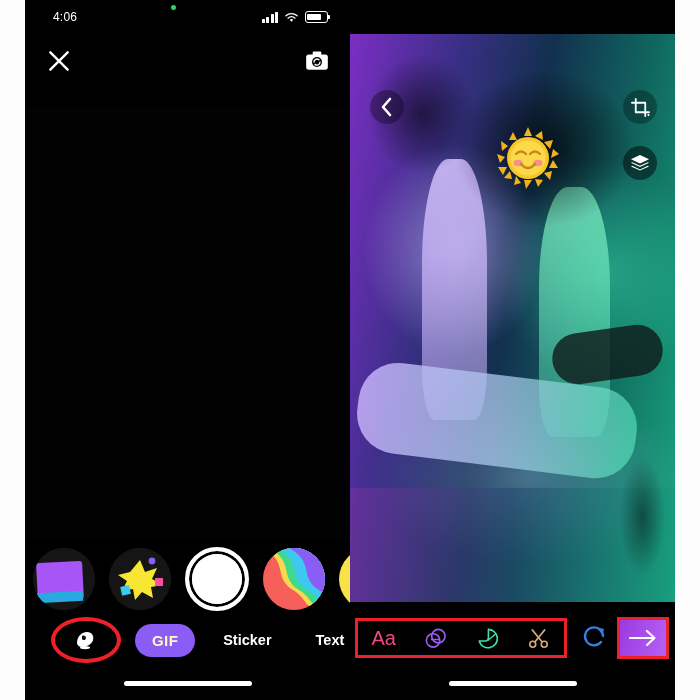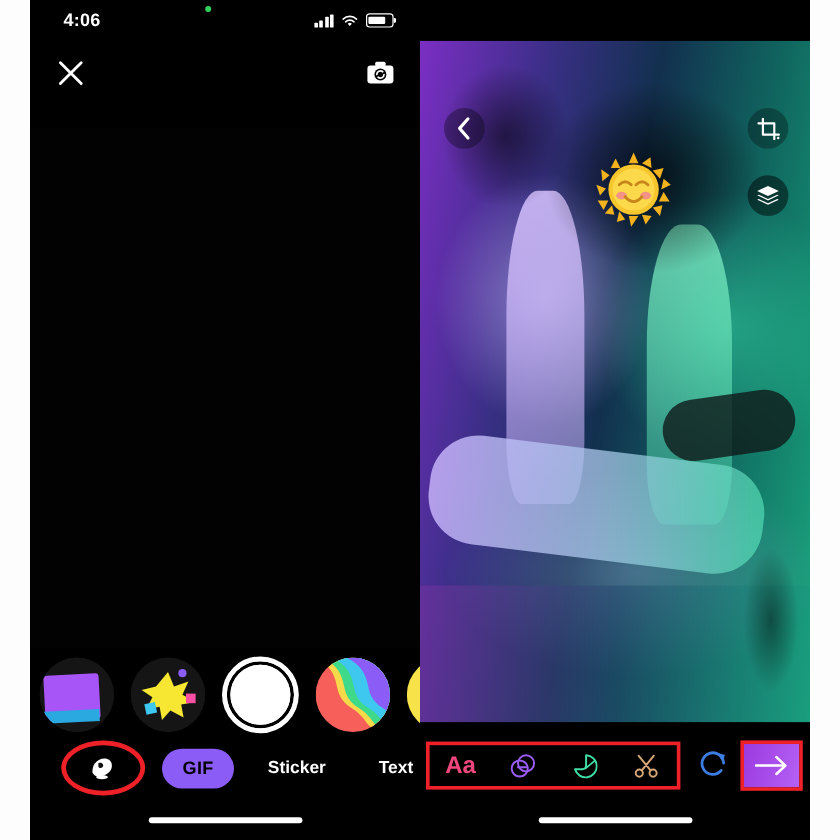--- a/index.html
+++ b/index.html
@@ -7,21 +7,21 @@
               font-family:"Liberation Sans", sans-serif; }
   #root { position:relative; width:700px; height:700px; background:#fdfdfd; display:flex; }
 
   .phone { position:relative; height:700px; background:#000; overflow:hidden; }
   .phone-left  { width:325px; margin-left:25px; }
   .phone-right { width:325px; }
 
   
   .statusbar { position:relative; height:34px; display:flex; align-items:center;
                justify-content:space-between; padding:0 22px 0 28px; color:#fff; z-index:40; }
-  .sb-time { font-size:15px; font-weight:700; letter-spacing:.2px; }
+  .sb-time { font-size:12px; font-weight:400; letter-spacing:.2px; }
   .sb-right { display:flex; align-items:center; gap:6px; }
   .greendot { position:absolute; left:146px; top:5px; width:5px; height:5px; border-radius:50%;
               background:#2fd45e; }
   .bars { display:flex; align-items:flex-end; gap:1.5px; height:11px; }
   .bars i { display:block; width:3px; background:#fff; border-radius:.6px; }
   .bars i:nth-child(1){height:4px;} .bars i:nth-child(2){height:6px;}
   .bars i:nth-child(3){height:8.5px;} .bars i:nth-child(4){height:11px;}
   .bars.dim i:nth-child(4){ background:#6d6d6d; }
   .wifi { width:15px; height:11px; }
   .batt { width:23px; height:11.5px; border:1.3px solid #fff; border-radius:3px;
@@ -47,21 +47,21 @@
   .lens.shutter::after{ content:""; position:absolute; inset:3px; border-radius:50%; background:#fff; }
   .lens svg { display:block; width:100%; height:100%; }
 
   
   .moderow { position:absolute; left:0; bottom:38px; width:100%; height:44px;
              display:flex; align-items:center; }
   .mode-lens-btn { position:relative; width:44px; height:32px; margin-left:38px;
                    display:flex; align-items:center; justify-content:center; }
   .redring { position:absolute; left:26px; top:617px; width:70px; height:46px;
              border:4px solid #ef2128; border-radius:50%; z-index:30; }
-  .gifbtn { margin-left:28px; background:#8b5cf6; color:#000000; font-size:15px; font-weight:700;
+  .gifbtn { margin-left:28px; background:#8b5cf6; color:#fef9c3; font-size:15px; font-weight:700;
             letter-spacing:.4px; padding:8px 17px; border-radius:17px; }
   .modelbl { color:#fff; font-size:14.5px; font-weight:600; }
   .modelbl.sticker { margin-left:28px; }
   .modelbl.text { margin-left:44px; }
 
   
   .photo { position:absolute; left:0; top:34px; width:100%; height:568px; overflow:hidden;
            background:#0c0c18; }
   .photo .layerA { position:absolute; inset:0;
       background:
@@ -267,21 +267,21 @@
         <path d="M34 28 q5 -5 10 0" stroke="#c8861a" stroke-width="2.4" fill="none" stroke-linecap="round"></path>
         <ellipse cx="22" cy="37" rx="4.6" ry="3.2" fill="#f2868f" opacity=".85"></ellipse>
         <ellipse cx="42" cy="37" rx="4.6" ry="3.2" fill="#f2868f" opacity=".85"></ellipse>
         <path d="M25 38 q7 8 14 0" stroke="#c8861a" stroke-width="2.4" fill="none" stroke-linecap="round"></path>
       </svg>
     </div>
 
     <div class="edit-bar">
       <div class="tool-group">
         <div class="tool">
-          <span style="color:#f0487e;font-size:20px;font-weight:700;">Aa</span>
+          <span style="color:#f0487e;font-size:20px;font-weight:400;">Aa</span>
         </div>
         <div class="tool">
           <svg width="23" height="23" viewBox="0 0 24 24">
             <circle cx="9.5" cy="14" r="7" stroke="#9b5cf6" stroke-width="1.7" fill="none"></circle>
             <circle cx="15" cy="9.5" r="7" stroke="#9b5cf6" stroke-width="1.7" fill="none"></circle>
             <path d="M8 13 h8" stroke="#9b5cf6" stroke-width="1.7" stroke-linecap="round"></path>
           </svg>
         </div>
         <div class="tool">
           <svg width="23" height="23" viewBox="0 0 24 24">

